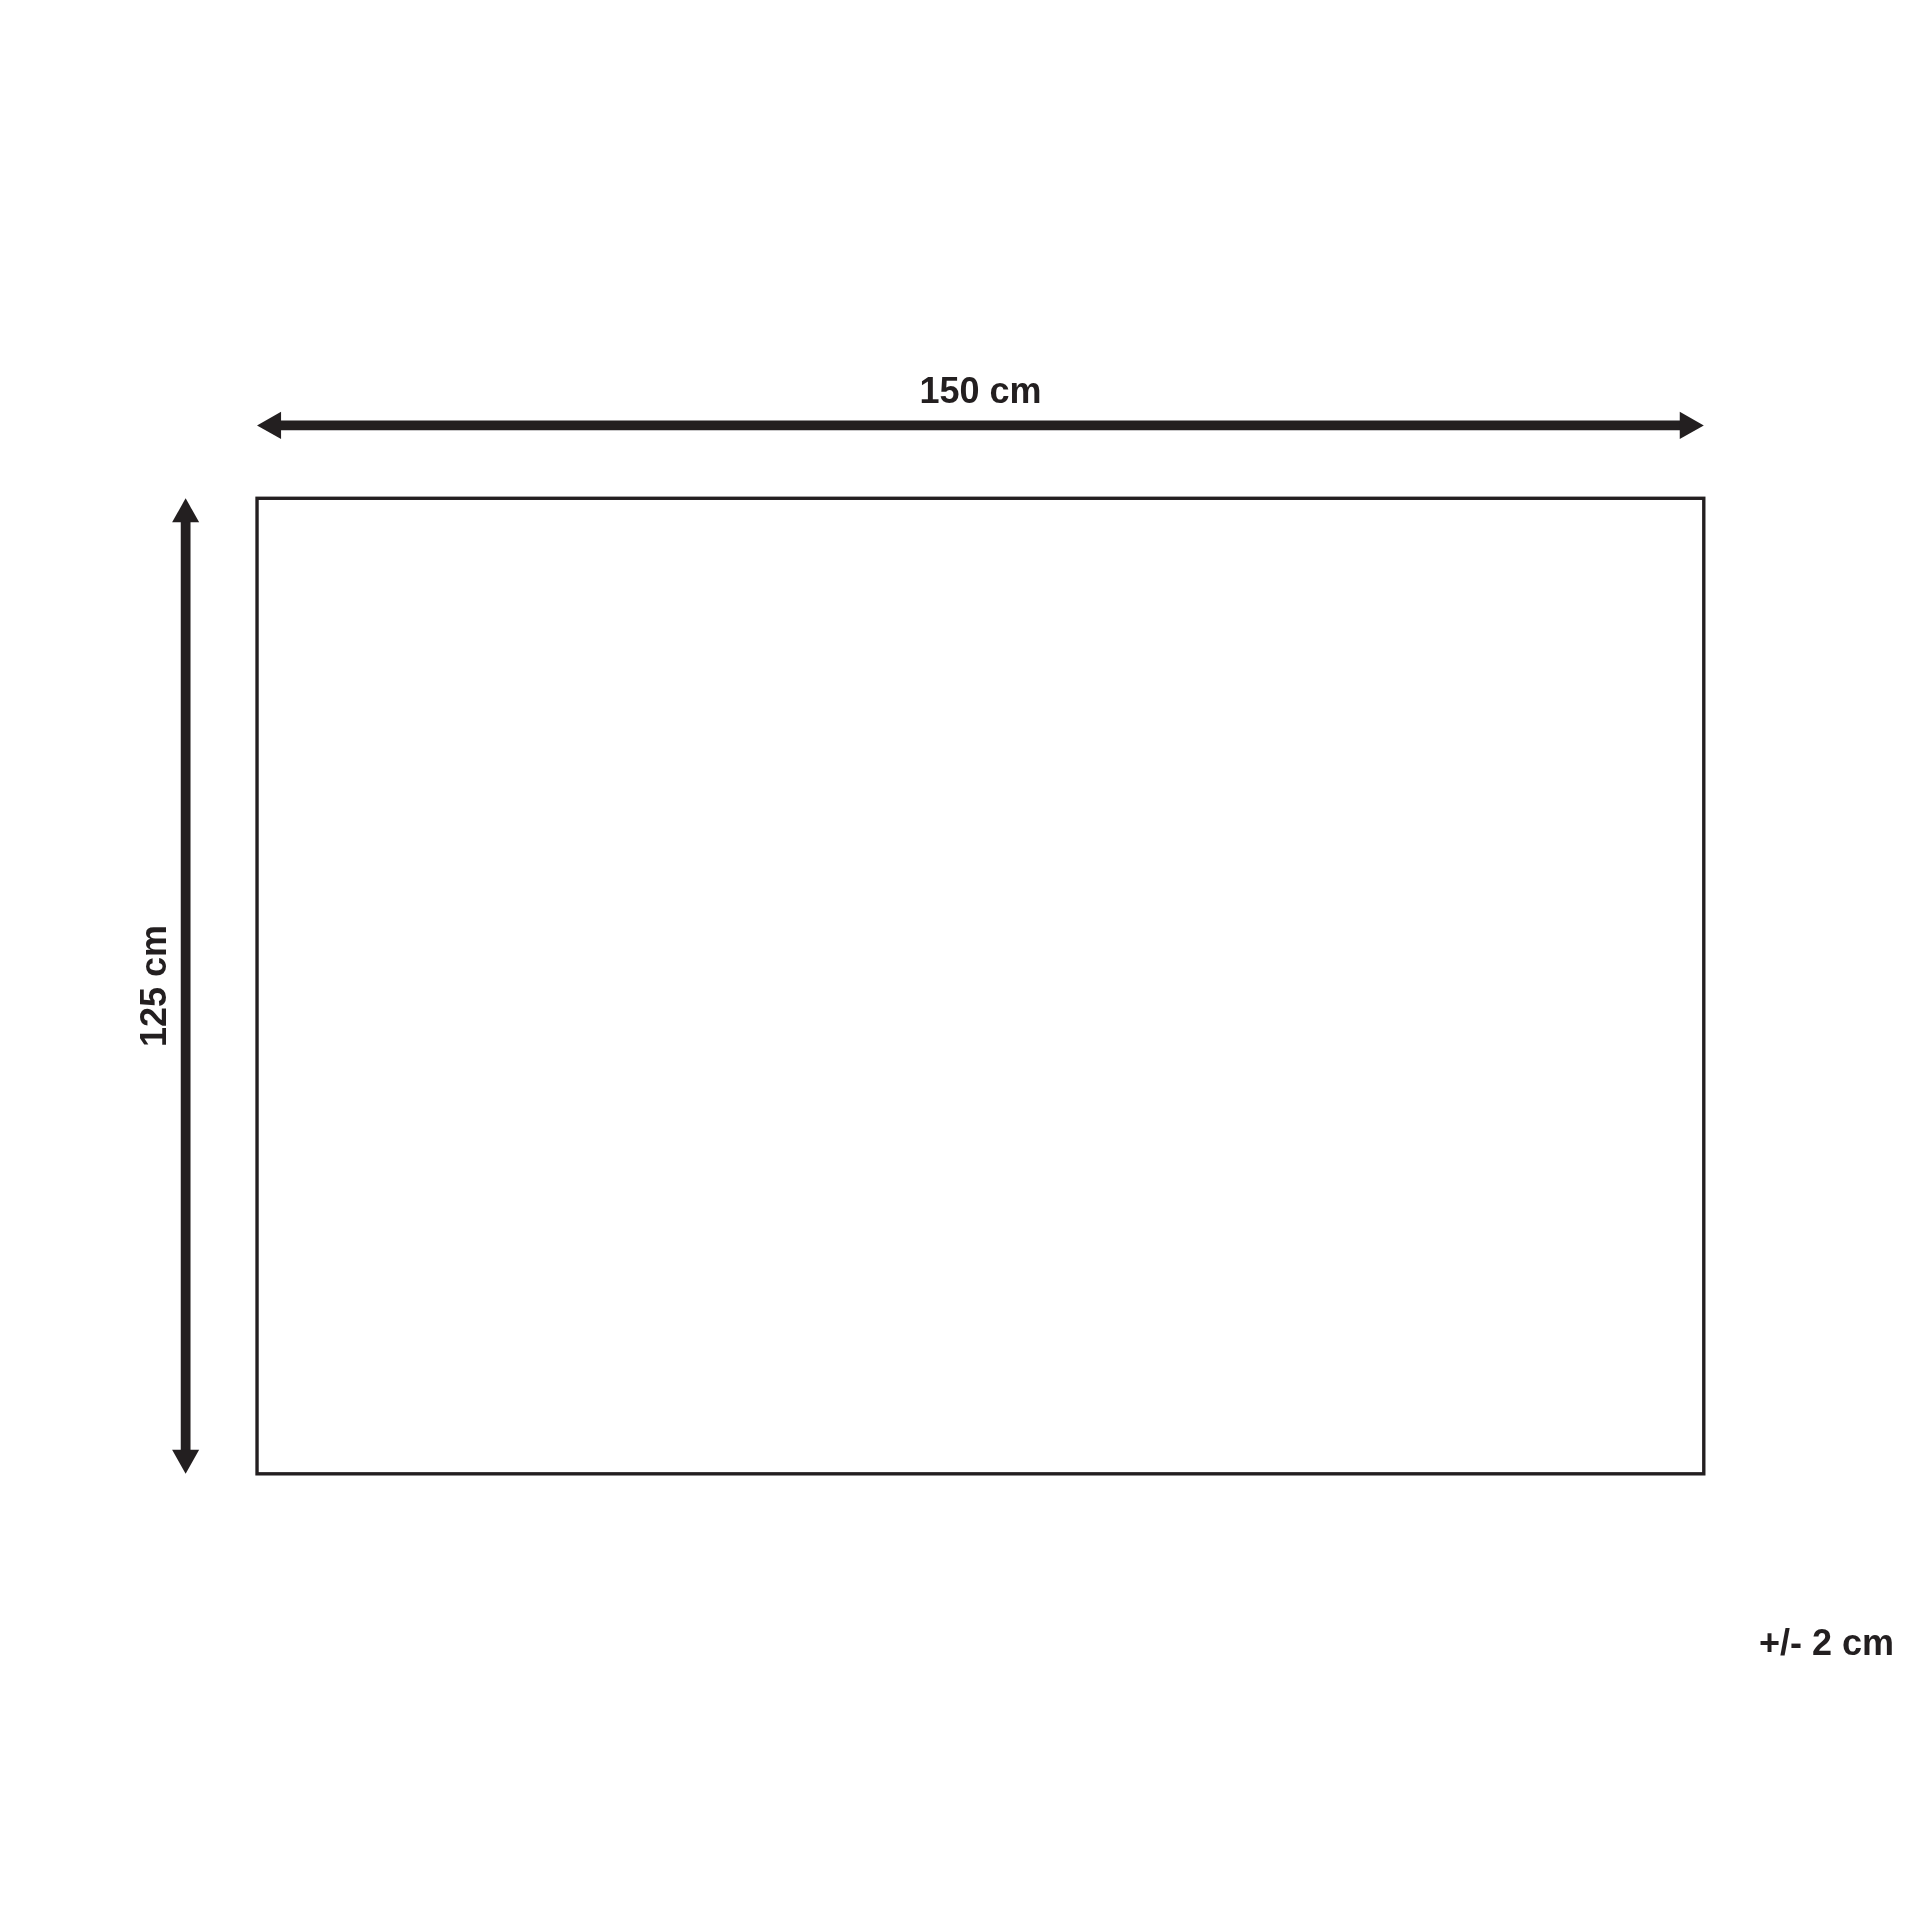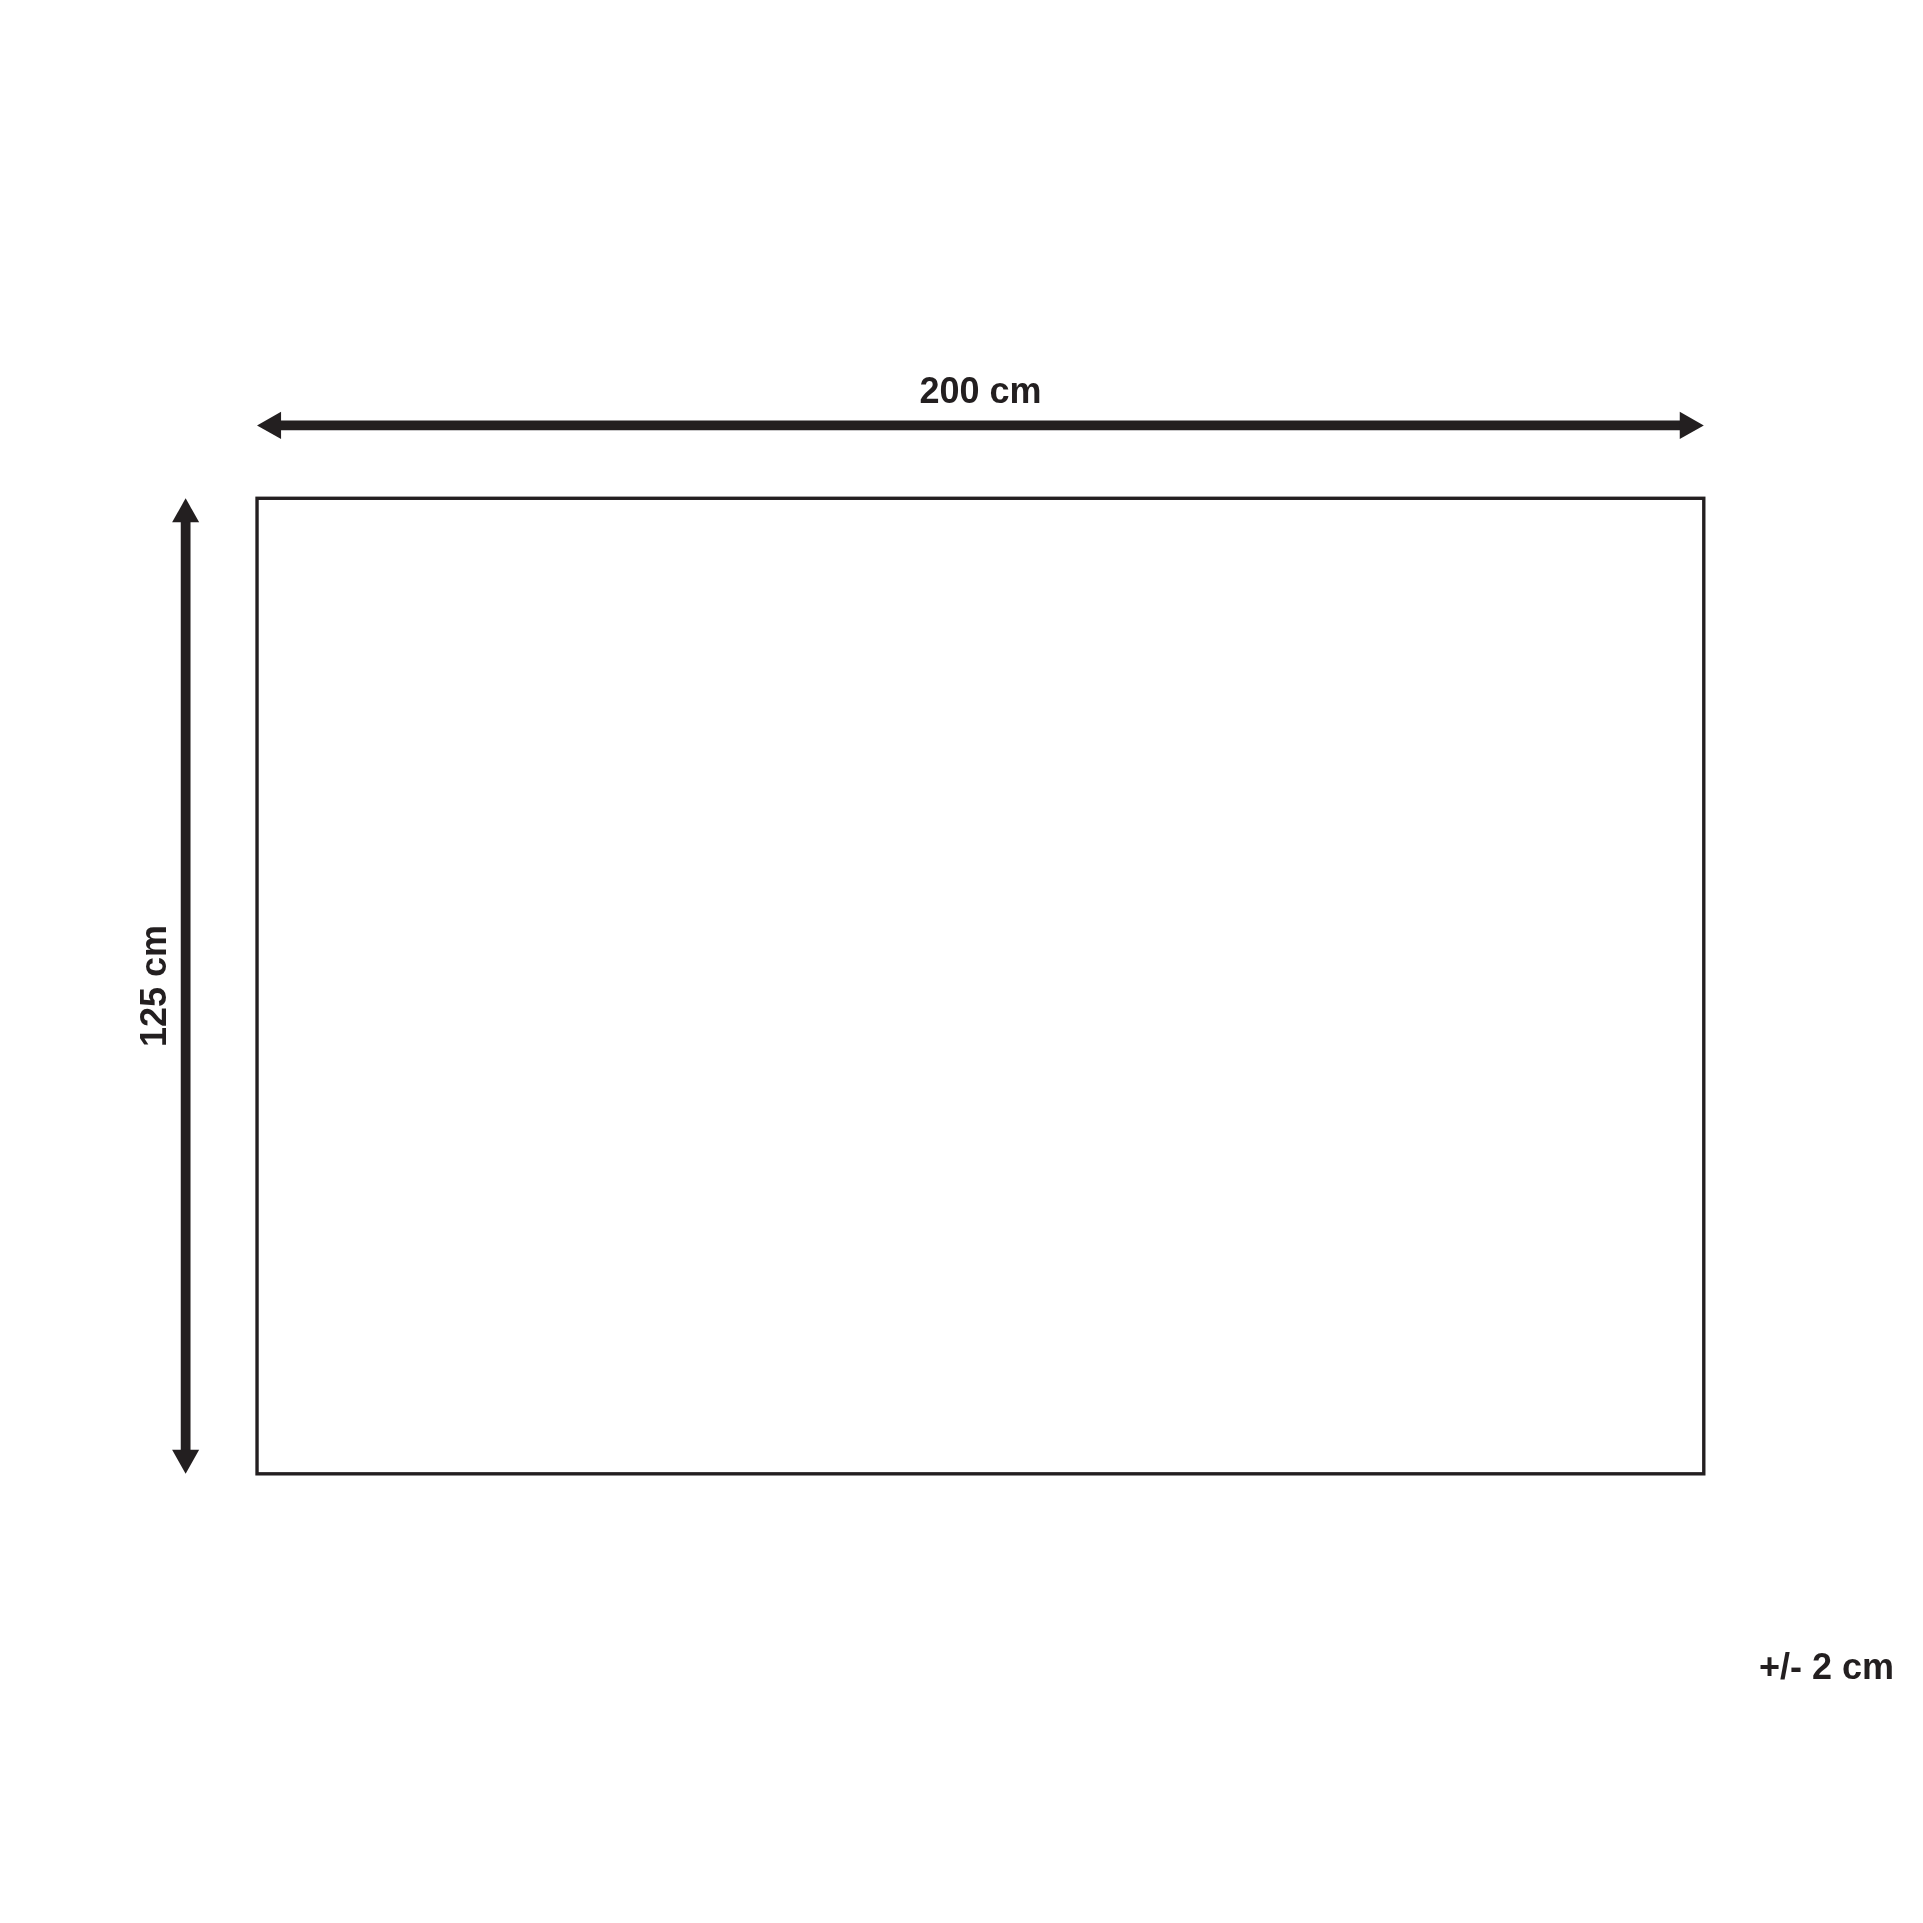--- a/index.html
+++ b/index.html
@@ -38,21 +38,20 @@
   .height-label {
     left: 153px;
     top: 986px;
     transform: translate(-50%, -50%) rotate(-90deg);
     transform-origin: center center;
   }
   .tolerance-label {
     right: 30px;
     top: 1623px;
     text-align: right;
-    margin-top: 24px;
   }
   svg .outline-rect {
     fill: none;
     stroke-width: 4.5px;
   }
   svg .arrow-shaft {
     stroke-width: 13px;
     fill: none;
   }
 </style>
@@ -72,21 +71,21 @@
     </g>
 
     <g>
       <line class="arrow-shaft" x1="247" y1="690" x2="247" y2="1934" stroke="#231f20"></line>
       <polygon points="247,663 229,695 265,695" fill="#231f20"></polygon>
       <polygon points="247,1961 229,1929 265,1929" fill="#231f20"></polygon>
     </g>
   </svg>
 
   
-  <div class="dim-label width-label">200 cm</div>
+  <div class="dim-label width-label">150 cm</div>
 
   
   <div class="dim-label height-label">125 cm</div>
 
   
   <div class="dim-label tolerance-label">+/- 2 cm</div>
 
 </div>
 
 

